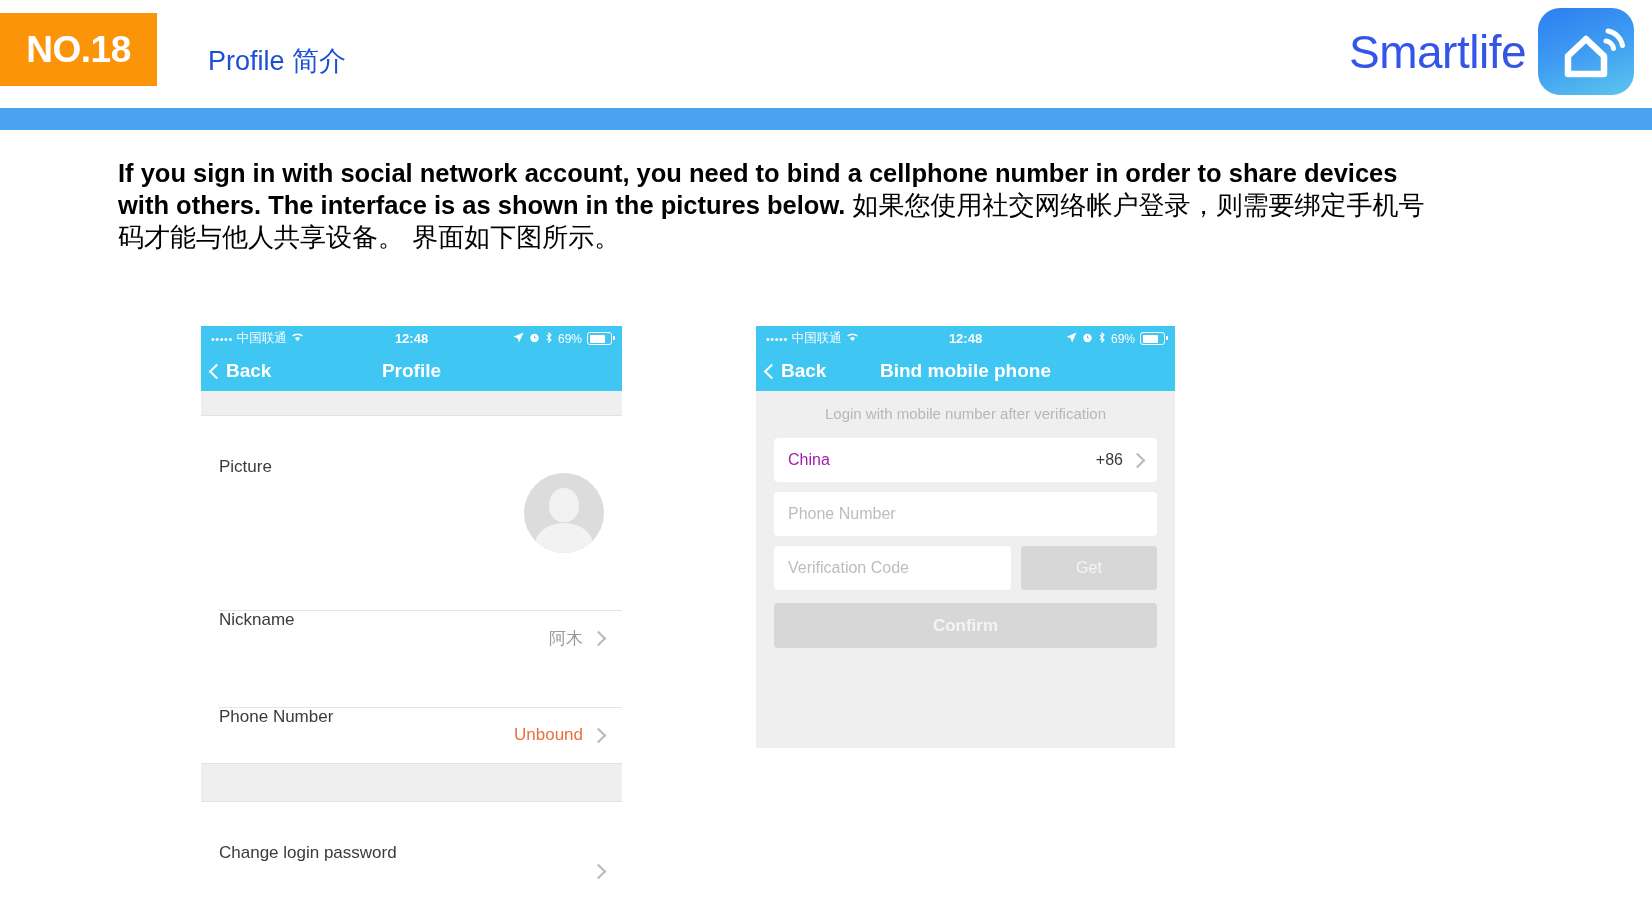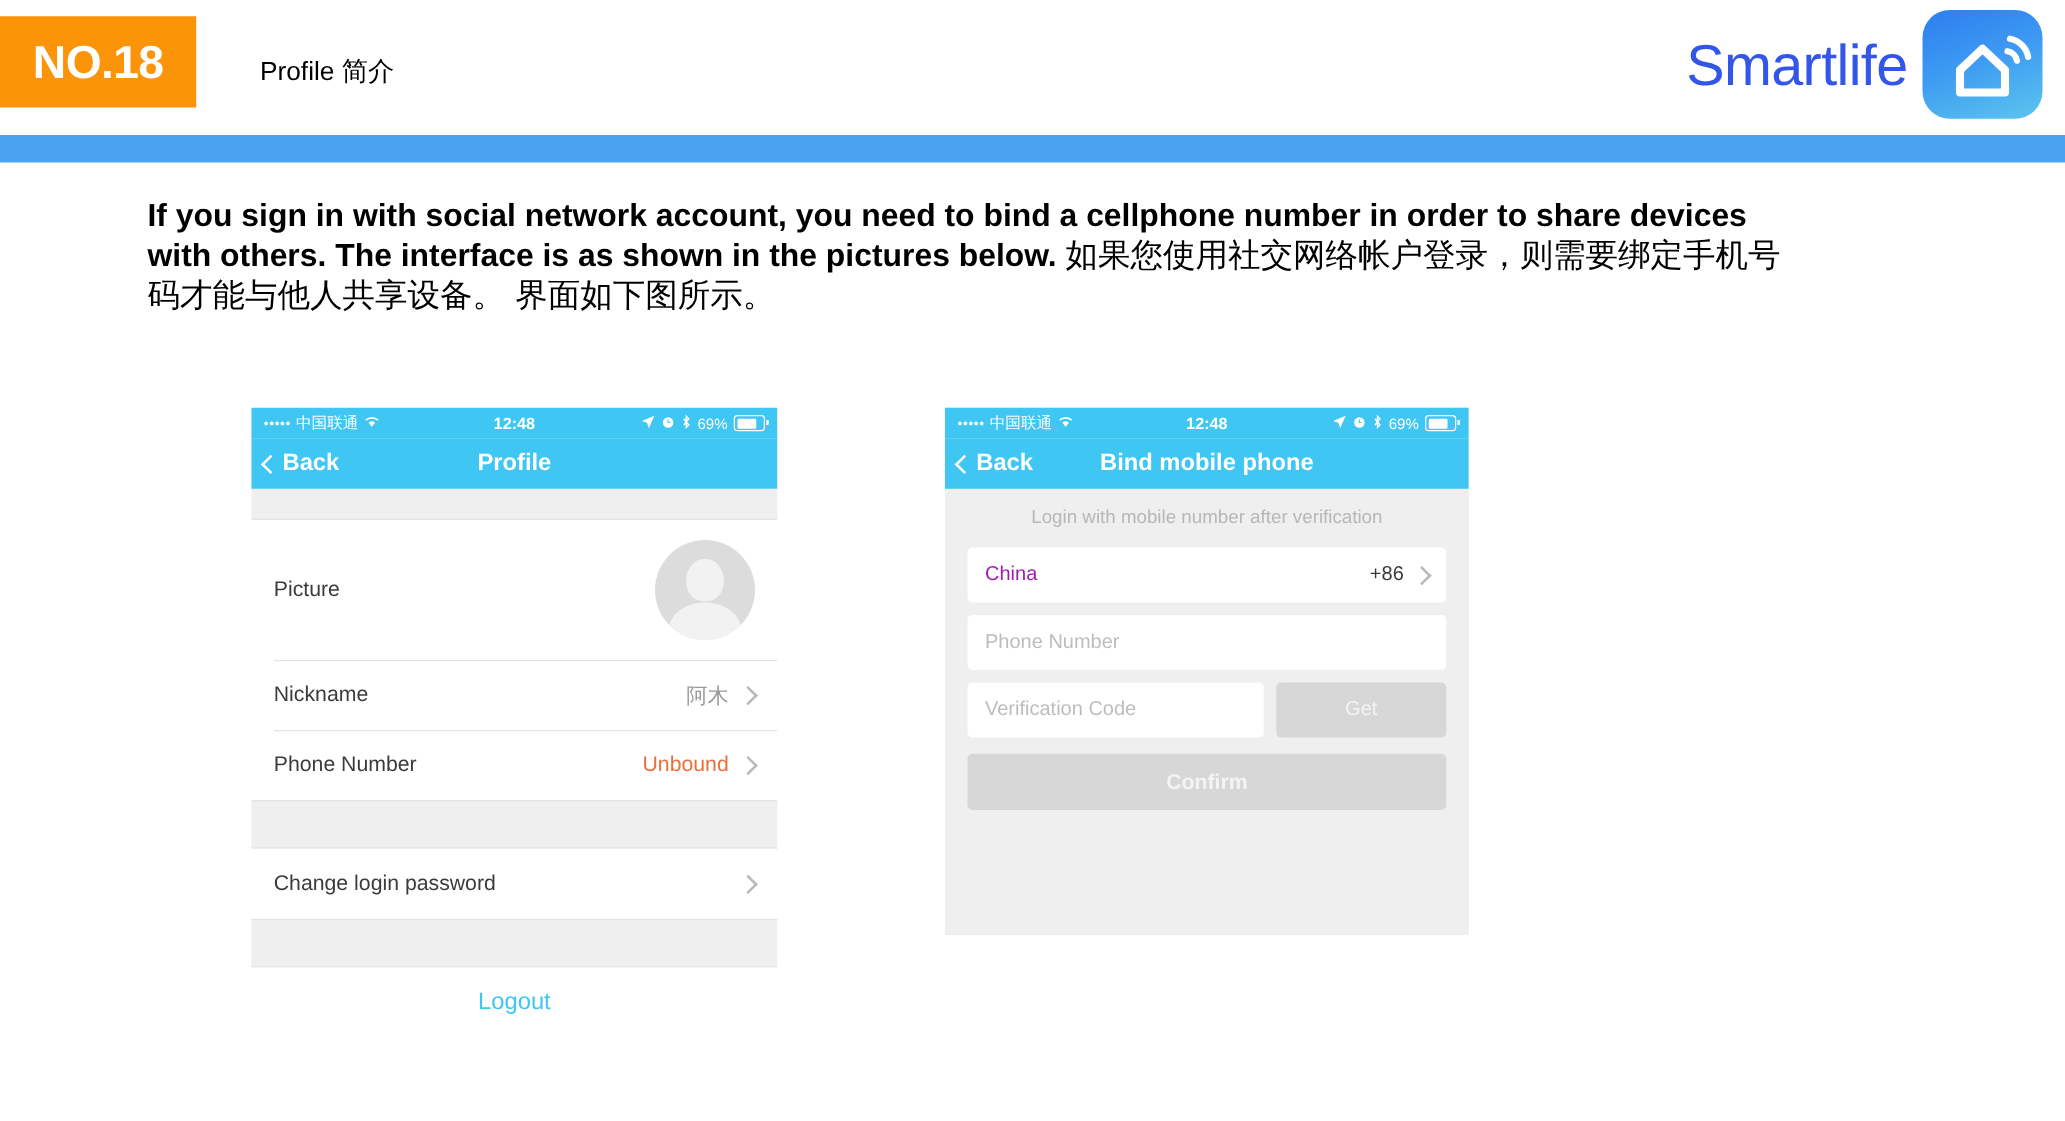--- a/index.html
+++ b/index.html
@@ -33,22 +33,22 @@
     justify-content: center;
     color: #ffffff;
     font-size: 37px;
     font-weight: bold;
     letter-spacing: -0.5px;
   }
   .header-subtitle {
     position: absolute;
     left: 208px;
     top: 43px;
-    font-size: 21px;
-    color: #000000;
+    font-size: 27px;
+    color: #1d4ed8;
     font-weight: normal;
     white-space: nowrap;
   }
   .brand-wrap {
     position: absolute;
     right: 18px;
     top: 8px;
     display: flex;
     align-items: center;
     gap: 12px;
@@ -206,25 +206,25 @@
   
   .gap-band {
     background: #EFEFEF;
     height: 24px;
     border-bottom: 1px solid #E2E2E2;
   }
   .gap-band.tall { height: 37px; border-top: 1px solid #E2E2E2; }
   .row {
     background: #ffffff;
     display: flex;
-    align-items: center;
     padding: 0 18px;
     height: 56px;
     box-sizing: border-box;
     position: relative;
+    margin-top: 41px;
   }
   .row + .row::before {
     content: "";
     position: absolute;
     left: 18px; right: 0; top: 0;
     height: 1px;
     background: #E4E4E4;
   }
   .row-avatar { height: 112px; }
   .row-label {

